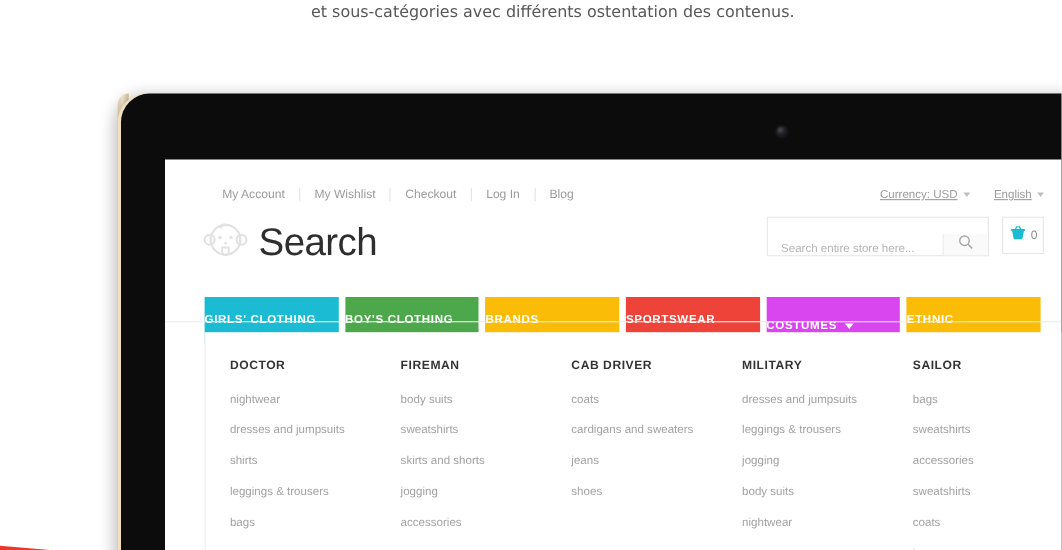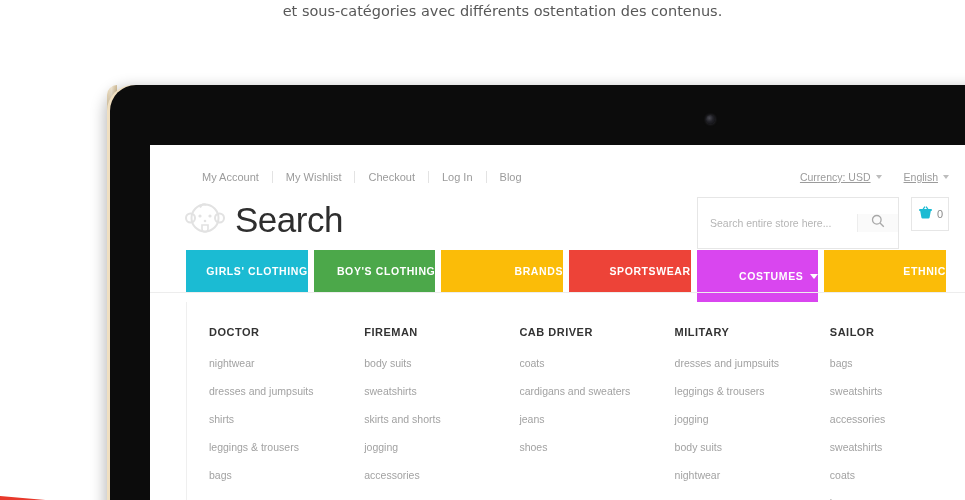--- a/index.html
+++ b/index.html
@@ -109,23 +109,23 @@
   }
   .brand-name{
     font-size:35px;color:#2e2e2e;font-weight:400;
     letter-spacing:-0.5px;line-height:38px;
     font-family:"Liberation Sans", sans-serif;
   }
 
   
   .search-wrap{
     position:absolute;right:66px;top:52px;
-    width:202px;height:52px;
+    width:202px;height:36px;
     border:1px solid #e6e6e6;background:#fff;
-    display:flex;align-items:center;
+    display:flex;align-items:flex-end;
     box-sizing:border-box;
   }
   .search-input{
     flex:1;border:none;outline:none;background:transparent;
     font-family:"Liberation Sans", sans-serif;
     font-size:10.5px;color:#9a9a9a;padding:0 12px;
   }
   .search-input::placeholder{color:#b5b5b5;}
   .search-btn{
     width:40px;border-left:1px solid #ededed;
@@ -141,24 +141,25 @@
   .cart-count{font-size:11px;color:#8a8a8a;}
 
   
   .nav{
     position:absolute;left:36px;top:105px;
     width:760px;height:42px;
     display:flex;align-items:flex-start;gap:6px;
   }
   .nav-item{
     height:42px;flex:1;
-    display:flex;align-items:center;justify-content:flex-end;
+    display:flex;align-items:center;justify-content:flex-start;
     color:#ffffff;font-size:10.5px;font-weight:bold;
     letter-spacing:.6px;cursor:pointer;white-space:nowrap;
     box-sizing:border-box;
+    margin-top:20px;
   }
   .nav-item.active{height:52px;align-items:center;}
   .nav-caret{
     width:0;height:0;margin-left:7px;
     border-left:4.5px solid transparent;
     border-right:4.5px solid transparent;
     border-top:5px solid #ffffff;
     display:inline-block;
   }
 

